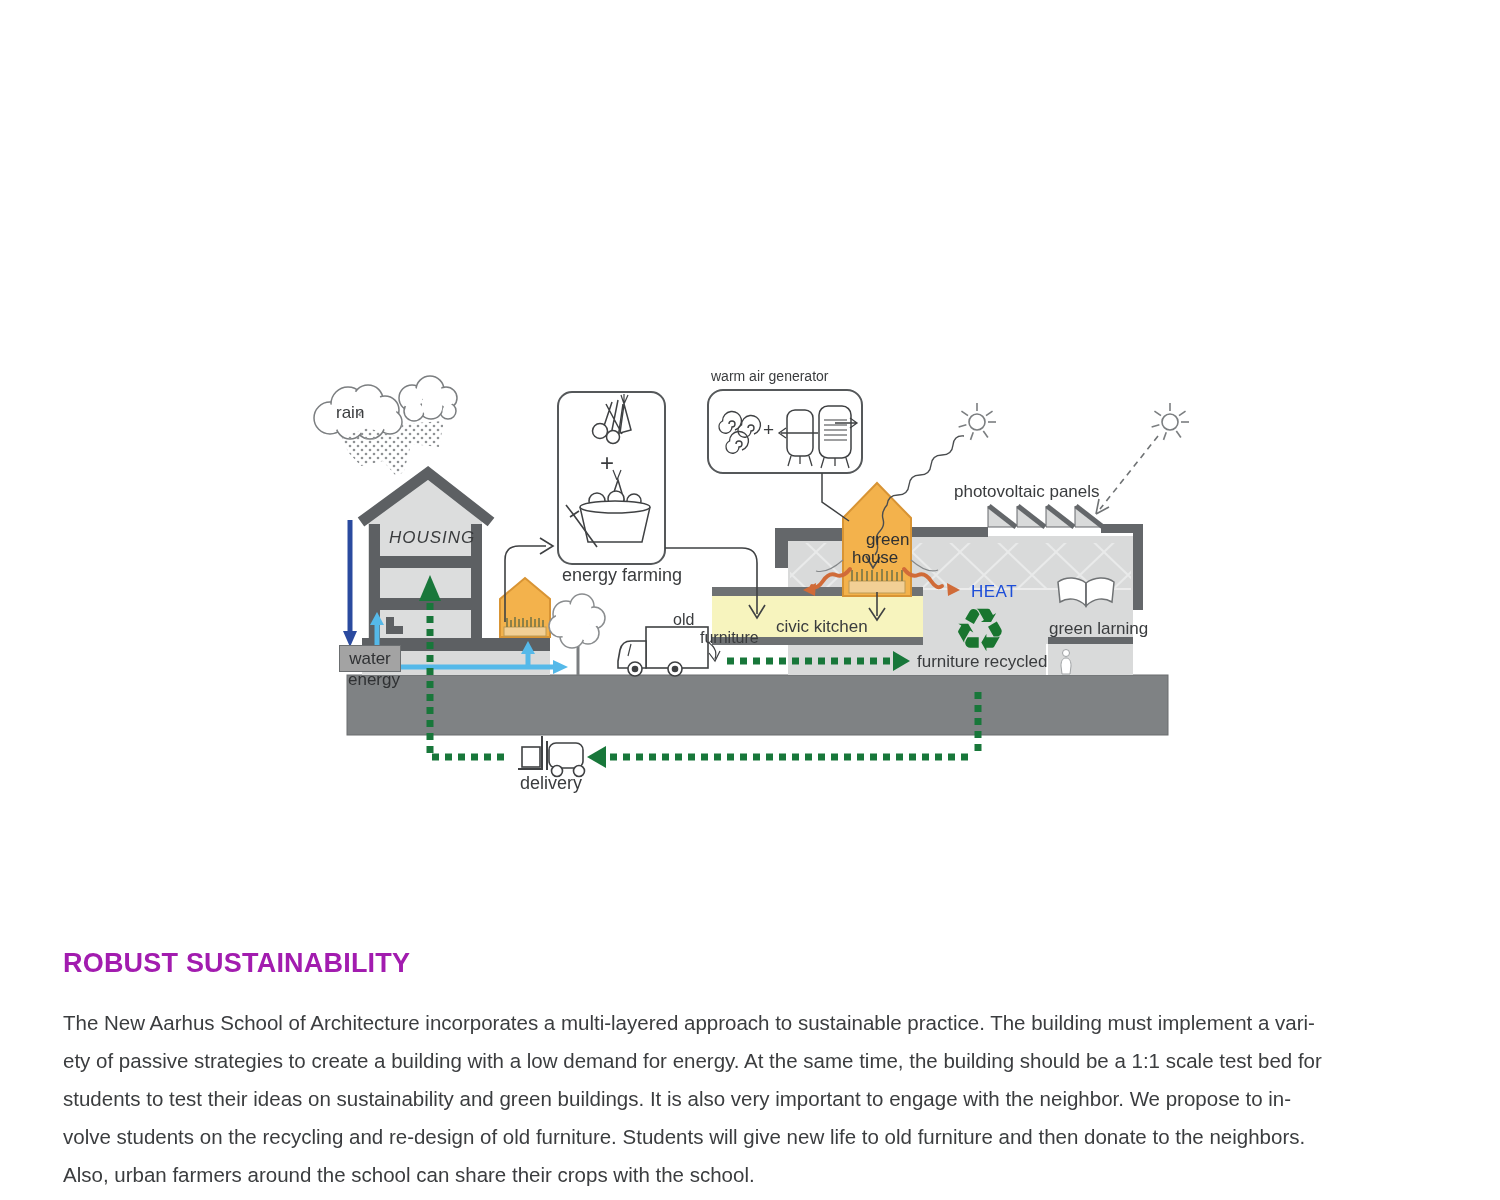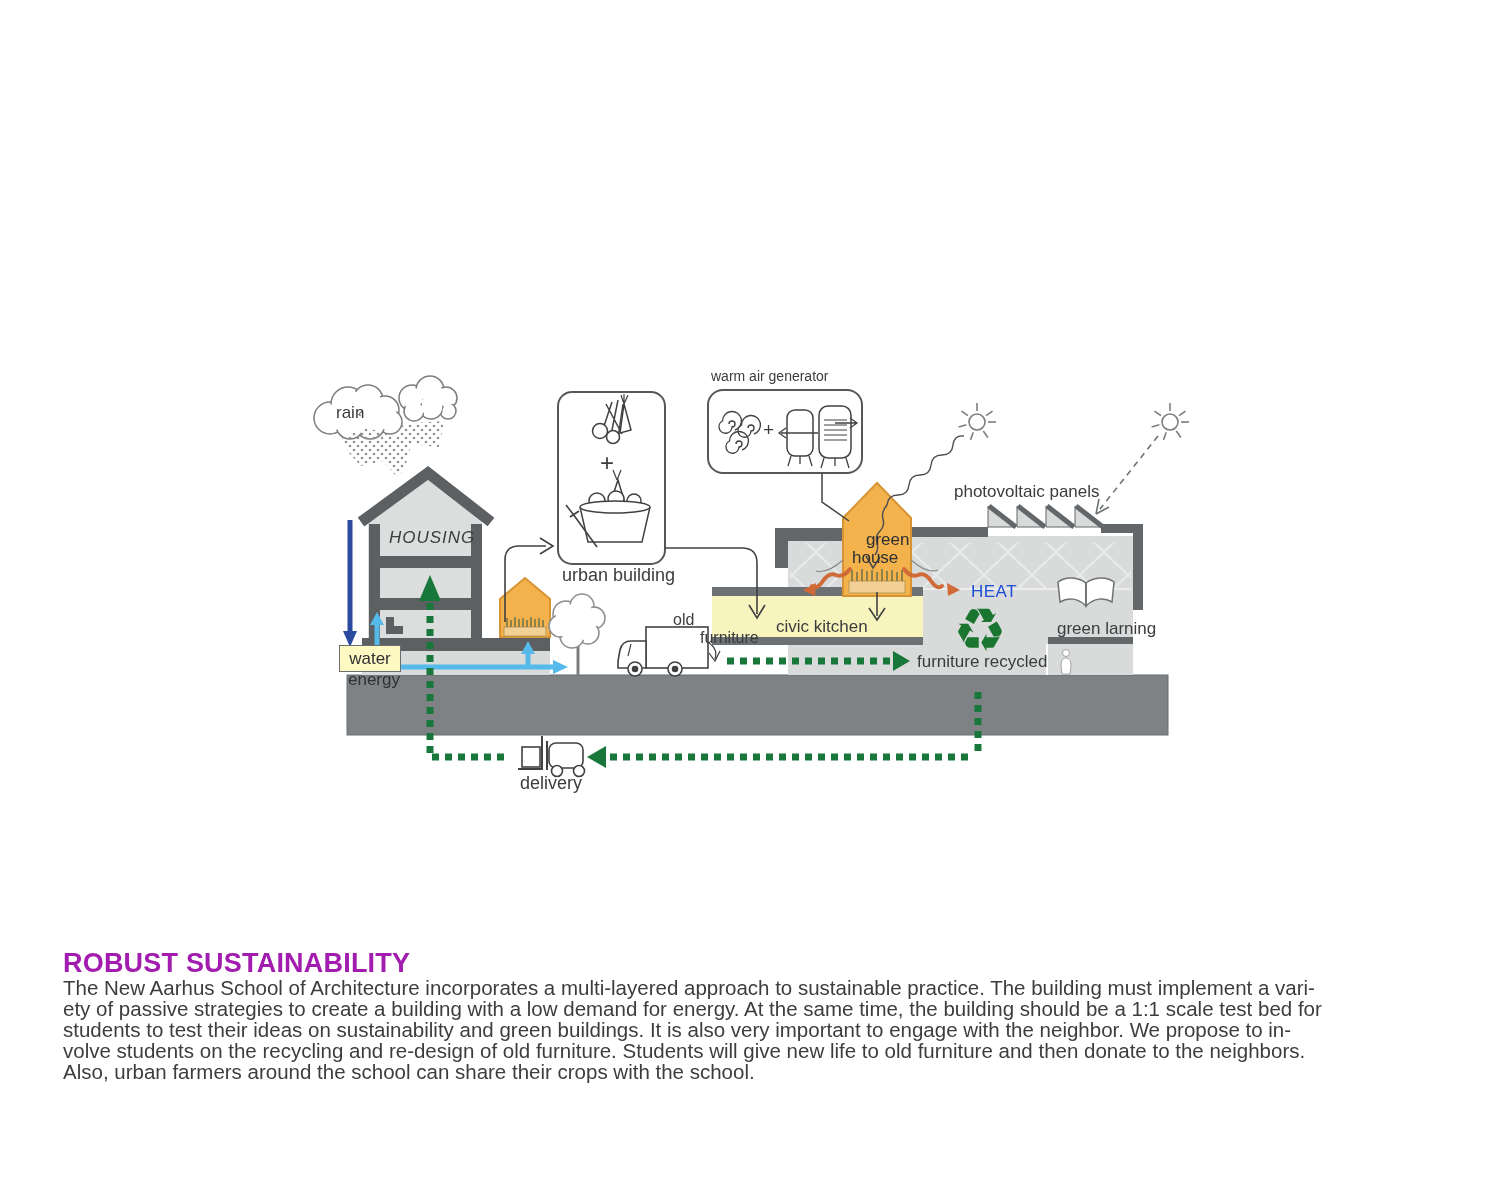--- a/index.html
+++ b/index.html
@@ -1,27 +1,27 @@
 <!DOCTYPE html>
 <html><head>
 <meta charset="utf-8">
 <style>
   html,body{margin:0;padding:0;background:#ffffff;}
   #canvas{position:relative;width:1500px;height:1200px;background:#ffffff;overflow:hidden;
           font-family:"Liberation Sans", sans-serif;color:#3a3c3e;}
   .lbl{position:absolute;white-space:nowrap;font-size:17px;color:#3a3c3e;line-height:1.1;}
   .lbl.small{font-size:16px;margin-left:25px;}
   #svg-layer{position:absolute;left:0;top:0;}
-  .water-box{position:absolute;left:339px;top:645px;width:60px;height:25px;background:#fef9c3;
+  .water-box{position:absolute;left:339px;top:645px;width:60px;height:25px;background:#a3a3a3;
              border:1.5px solid #6b6e70;display:flex;align-items:center;justify-content:center;
              font-size:17px;color:#2f3133;}
   .recycle{position:absolute;left:942px;top:601px;width:76px;text-align:center;
            font-size:60px;line-height:1;color:#19752f;}
   .heading{position:absolute;left:63px;top:948px;font-size:27px;font-weight:bold;color:#a21caf;letter-spacing:.2px;}
-  .body-text{position:absolute;left:63px;top:977px;width:1390px;font-size:20.5px;line-height:21px;
+  .body-text{position:absolute;left:63px;top:1004px;width:1390px;font-size:20.5px;line-height:38px;
              color:#3b3d3f;white-space:pre-line;}
   .heat{color:#1d4ed8;letter-spacing:.5px;}
   .plus-big{font-size:24px;color:#3a3c3e;}
   .plus-mid{font-size:19px;color:#3a3c3e;}
 </style>
 </head>
 <body>
 
 <div id="canvas">
 
@@ -303,30 +303,30 @@
     <rect x="522" y="747" width="18" height="20"></rect>
     <line x1="518" y1="769" x2="542" y2="769" stroke-width="2"></line>
     <rect x="549" y="743" width="34" height="25" rx="7"></rect>
     <circle cx="557" cy="771" r="5.5"></circle>
         <circle cx="579" cy="771" r="5.5"></circle>
   </g>
 </svg>
 
   <div class="lbl" style="left:336px;top:404px;">rain</div>
   <div class="lbl" style="left:389px;top:529px;letter-spacing:1px;font-style:italic;">HOUSING</div>
-  <div class="lbl" style="left:562px;top:566px;font-size:18px;">urban building</div>
+  <div class="lbl" style="left:562px;top:566px;font-size:18px;">energy farming</div>
   <div class="lbl plus-big" style="left:600px;top:450px;">+</div>
   <div class="lbl" style="left:711px;top:369px;font-size:14px;">warm air generator</div>
   <div class="lbl plus-mid" style="left:763px;top:420px;">+</div>
   <div class="lbl" style="left:866px;top:531px;color:#2e3032;">green</div>
   <div class="lbl" style="left:852px;top:549px;color:#2e3032;">house</div>
   <div class="lbl" style="left:954px;top:483px;">photovoltaic panels</div>
   <div class="lbl heat" style="left:971px;top:583px;">HEAT</div>
   <div class="lbl" style="left:776px;top:618px;">civic kitchen</div>
-  <div class="lbl" style="left:1049px;top:620px;margin-left:8px;">green larning</div>
+  <div class="lbl" style="left:1049px;top:620px;">green larning</div>
   <div class="lbl small" style="left:648px;top:611px;">old</div>
   <div class="lbl small" style="left:675px;top:629px;">furniture</div>
   <div class="lbl" style="left:917px;top:653px;">furniture recycled</div>
   <div class="water-box">
     <span>water</span>
   </div>
   <div class="lbl" style="left:348px;top:671px;color:#2f3133;">energy</div>
   <div class="lbl" style="left:520px;top:774px;font-size:18px;">delivery</div>
 
   <div class="recycle">♻</div>

